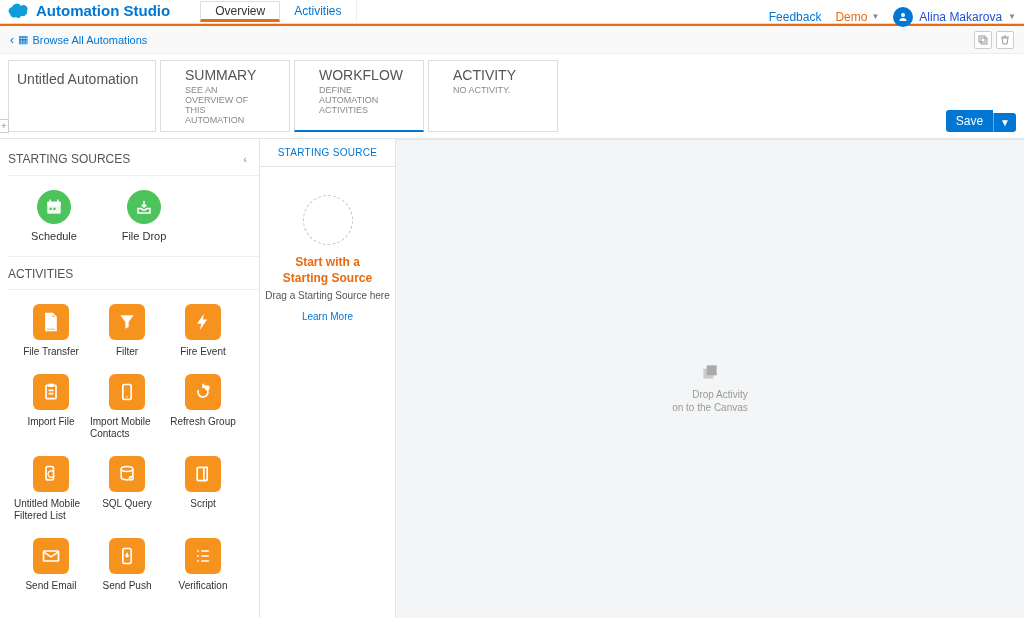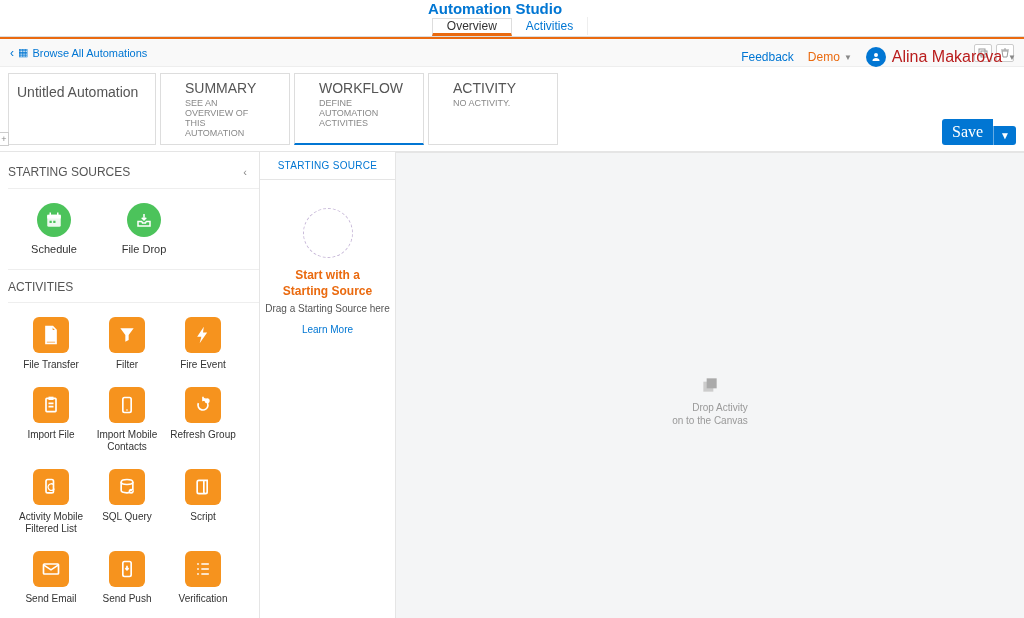--- a/index.html
+++ b/index.html
@@ -1,71 +1,71 @@
 <!DOCTYPE html>
 <html><head>
 <meta charset="utf-8">
 <style>
 * { box-sizing: border-box; margin: 0; padding: 0; }
 body { font-family: Arial, Helvetica, sans-serif; font-size: 13px; color: #333; background: #fff; width: 1024px; height: 618px; overflow: hidden; }
 
 
-.topnav { height: 37px; display: flex; align-items: center; border-bottom: 1px solid #ddd; padding: 0 8px 2px 4px; position: relative; flex-direction: column; }
+.topnav { height: 24px; display: flex; align-items: center; border-bottom: 1px solid #ddd; padding: 0 8px 2px 4px; position: relative; }
 .cloud-logo { width: 24px; height: 16px; margin: 0 6px 0 2px; }
 .app-title { color: #0176d3; font-size: 15px; font-weight: 600; margin-right: 30px; }
 .tabs { display: flex; height: 100%; }
 .tab { padding: 0 14px; display: flex; align-items: center; color: #0176d3; font-size: 12px; cursor: pointer; border-right: 1px solid #eee; }
 .tab.active { color: #333; border-bottom: 3px solid #ea6a0f; border-top: 1px solid #ddd; border-left: 1px solid #ddd; border-right: 1px solid #ddd; background: #fff; position: relative; top: 1px; }
 .topnav-right { margin-left: auto; display: flex; align-items: center; gap: 14px; margin-top: 12px; }
 .feedback-link { color: #0176d3; font-size: 12px; cursor: pointer; }
 .demo-dd { color: #ea6a0f; font-size: 12px; cursor: pointer; display: flex; align-items: center; gap: 4px; }
 .user-chip { display: flex; align-items: center; gap: 6px; cursor: pointer; }
 .avatar { width: 20px; height: 20px; border-radius: 50%; background: #0176d3; display: flex; align-items: center; justify-content: center; }
 .avatar svg { width: 12px; height: 12px; fill: #fff; }
-.username { color: #b91c1c; font-size: 16px; text-align: right; }
+.username { color: #1d4ed8; font-size: 12px; text-align: right; }
 .dd-arrow { font-size: 8px; color: #888; }
 
 .orange-bar { height: 2px; background: #ea6a0f; }
 
 
 .secondary { height: 28px; display: flex; align-items: center; padding: 0 10px; justify-content: space-between; background: #f9f9f9; border-bottom: 1px solid #eee; }
 .browse-link { color: #0176d3; font-size: 11px; display: flex; align-items: center; gap: 4px; cursor: pointer; }
 .sec-actions { display: flex; gap: 4px; }
 .sec-btn { width: 18px; height: 18px; border: 1px solid #ccc; background: #fff; border-radius: 2px; cursor: pointer; display:flex;align-items:center;justify-content:center; }
 
 
 .mainrow { display: flex; align-items: stretch; padding: 6px 8px; gap: 4px; background: #fff; border-bottom: 1px solid #e5e5e5; position:relative; }
 .title-cell { width: 148px; border: 1px solid #ddd; padding: 10px 8px; color: #555; font-size: 14px; display:flex; align-items:flex-start; }
 .mode-tab { width: 130px; border: 1px solid #ddd; padding: 6px 24px; cursor: pointer; }
 .mode-tab .mt-title { font-size: 14px; color: #555; }
 .mode-tab .mt-sub { font-size: 9px; color: #888; margin-top: 2px; }
 .mode-tab.selected { border-bottom: 2px solid #0176d3; background:#fff; }
 .save-area { margin-left: auto; display: flex; align-items: flex-end; }
-.save-btn { background: #0176d3; color: #fff; font-size: 16px; padding: 4px 10px; border: none; border-radius: 3px 0 0 3px; cursor: pointer; font-family: Liberation Serif, serif; }
+.save-btn { background: #0176d3; color: #fff; font-size: 12px; padding: 4px 10px; border: none; border-radius: 3px 0 0 3px; cursor: pointer; }
 .save-dd { background: #0176d3; color: #fff; border: none; border-left: 1px solid rgba(255,255,255,0.4); border-radius: 0 3px 3px 0; padding: 4px 6px; cursor: pointer; font-size:10px; }
 
 
 .body { display: flex; height: calc(618px - 28px - 2px - 28px - 64px); }
 .left-panel { width: 260px; border-right: 1px solid #e5e5e5; padding: 8px 0 8px 8px; overflow-y:auto; background:#fff; }
 .panel-header { display: flex; align-items: center; justify-content: space-between; color: #555; font-size: 12px; padding: 4px 6px 8px 0; border-bottom:1px solid #eee; margin-bottom:8px; }
 .collapse-caret { font-size: 11px; color: #888; cursor: pointer; padding:2px 6px; }
 
 .source-grid { display: flex; gap: 30px; padding: 6px 0 14px 16px; }
 .src-item { display: flex; flex-direction: column; align-items: center; gap: 6px; width: 60px; cursor: grab; }
 .src-circle { width: 34px; height: 34px; border-radius: 50%; background: #4cc35b; display: flex; align-items: center; justify-content: center; }
 .src-circle svg { width: 18px; height: 18px; fill: #fff; }
 .src-label { font-size: 11px; color: #333; text-align:center; }
 
 .panel-header2 { color: #555; font-size: 12px; padding: 10px 6px 8px 0; border-top:1px solid #eee; border-bottom:1px solid #eee; margin-bottom:8px; }
 
 .act-grid { display: grid; grid-template-columns: repeat(3, 74px); gap: 16px 2px; padding: 6px 0 4px 6px; }
 .act-item { display: flex; flex-direction: column; align-items: center; gap: 6px; cursor: grab; }
 .act-sq { width: 36px; height: 36px; border-radius: 6px; background: #f6931e; display: flex; align-items: center; justify-content: center; }
 .act-sq svg { width: 20px; height: 20px; fill: #fff; }
-.act-label { font-size: 10px; text-align: center; color: #333; line-height:1.2; }
+.act-label { font-size: 10px; color: #333; line-height:1.2; }
 
 
 .canvas { flex: 1; display: flex; background: #fff; }
 .start-col { width: 136px; border-right: 1px solid #e5e5e5; display: flex; flex-direction: column; align-items: center; }
 .start-col-header { font-size: 10px; color: #0176d3; padding: 8px 0; border-bottom: 1px solid #e5e5e5; width: 100%; text-align: center; letter-spacing:0.3px; }
 .dashed-circle { width: 50px; height: 50px; border: 1px dashed #c7b8d8; border-radius: 50%; margin-top: 28px; }
 .start-title { color: #ea6a0f; font-weight: bold; font-size: 12px; text-align: center; margin-top: 10px; line-height:1.3; }
 .start-sub { font-size: 10px; color: #555; text-align: center; margin-top: 4px; }
 .learn { color: #0176d3; font-size: 10px; margin-top: 10px; cursor: pointer; }
 
@@ -241,21 +241,21 @@
           </div>
           <span class="act-label">Refresh Group</span>
         </div>
         <div class="act-item">
           <div class="act-sq">
             <svg viewBox="0 0 24 24">
               <rect x="6" y="3" width="9" height="16" rx="2" fill="none" stroke="#fff" stroke-width="2"></rect>
               <path d="M16 14a4 4 0 11-1-5" fill="none" stroke="#fff" stroke-width="1.5"></path>
             </svg>
           </div>
-          <span class="act-label">Activity Mobile Filtered List</span>
+          <span class="act-label">Untitled Mobile Filtered List</span>
         </div>
         <div class="act-item">
           <div class="act-sq">
             <svg viewBox="0 0 24 24">
               <ellipse cx="12" cy="6" rx="7" ry="3" fill="none" stroke="#fff" stroke-width="2"></ellipse>
               <path d="M5 6v10c0 1.7 3 3 7 3s7-1.3 7-3V6" fill="none" stroke="#fff" stroke-width="2"></path>
               <circle cx="17" cy="17" r="3" fill="#fff"></circle>
               <path d="M16 17l1 1 2-2" stroke="#f6931e"></path>
             </svg>
           </div>

